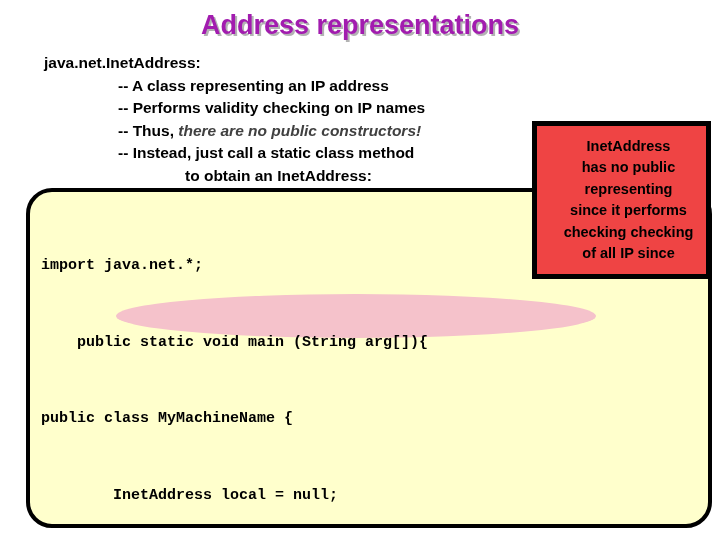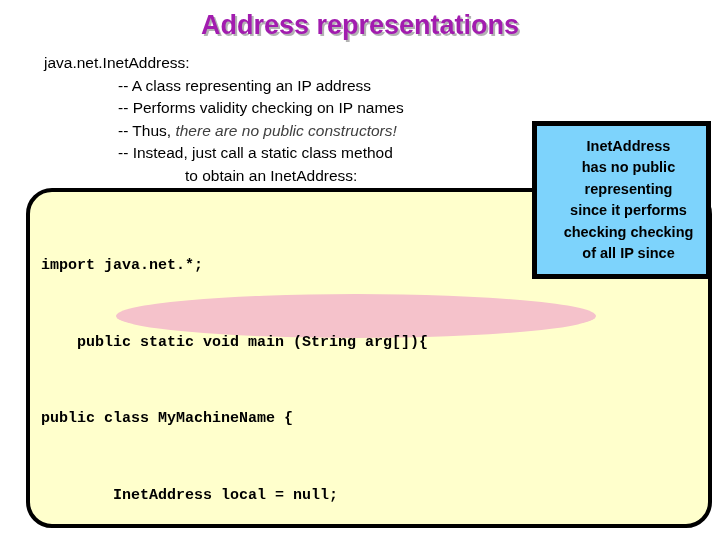--- a/index.html
+++ b/index.html
@@ -38,21 +38,21 @@
     white-space: nowrap;
   }
 
   
   #bodytext {
     position: absolute;
     left: 44px;
     top: 52px;
     width: 500px;
     font-size: 15.5px;
-    font-weight: normal;
+    font-weight: bold;
     color: #000000;
     line-height: 22.5px;
   }
   .bline { white-space: nowrap; }
   .ind1 { padding-left: 74px; }
   .ind2 { padding-left: 141px; }
   .redital {
     color: #404040;
     font-style: italic;
   }
@@ -99,21 +99,21 @@
   }
   .cline { white-space: pre; }
 
   
   #greenbox {
     position: absolute;
     left: 532px;
     top: 121px;
     width: 179px;
     height: 158px;
-    background: #7dd3fc;
+    background: #ef4444;
     border: 5px solid #000000;
     box-sizing: border-box;
     z-index: 5;
     display: flex;
     flex-direction: column;
     align-items: center;
     justify-content: center;
     padding-left: 14px;
   }
   #greenbox .gline {

